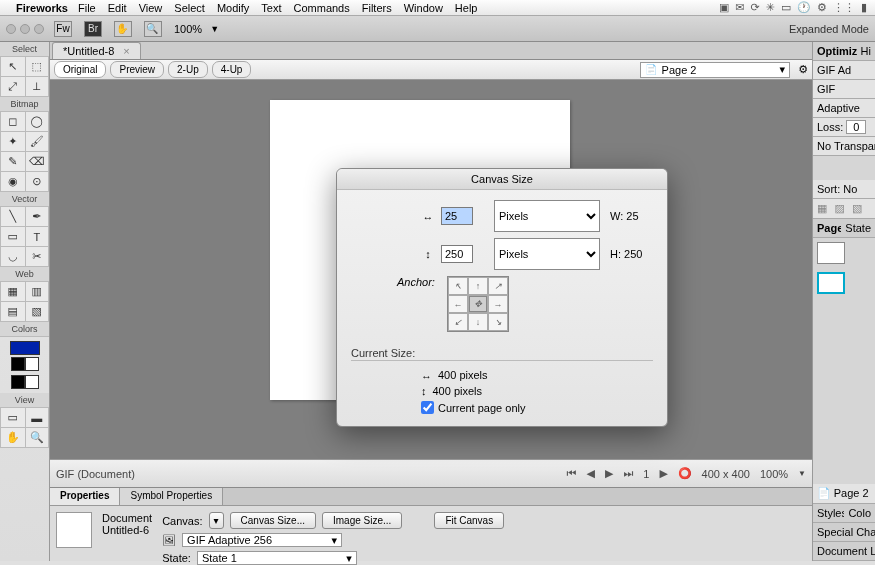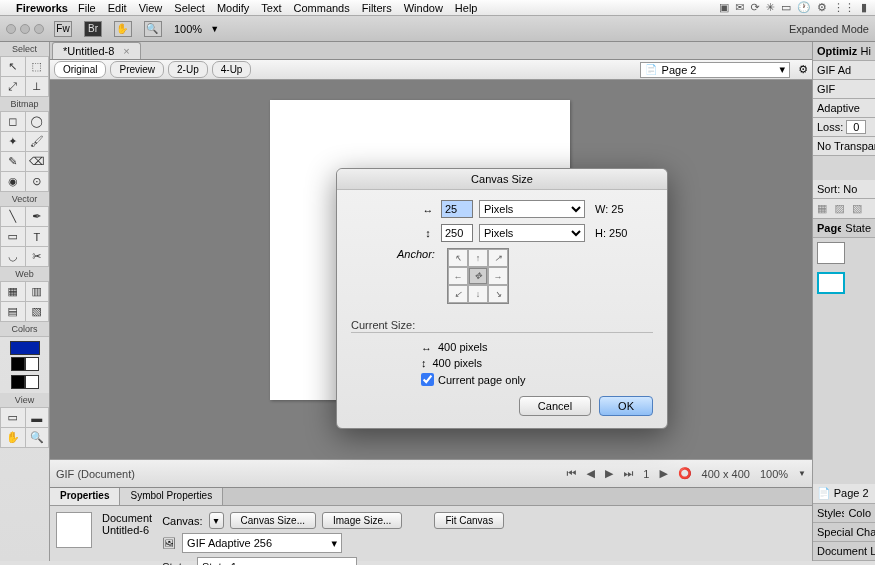--- a/index.html
+++ b/index.html
@@ -53,40 +53,40 @@
 .status-bar .nav-btn { cursor:pointer; color:#555; }
 
 
 .props { height:74px; background:#dcdcdc; border-top:1px solid #8a8a8a; }
 .props-tabs { display:flex; height:18px; background:#c8c8c8; border-bottom:1px solid #999;}
 .props-tabs .pt { padding:2px 10px; font-size:10px; border-right:1px solid #999; background:#d8d8d8; cursor:pointer;}
 .props-tabs .pt.active { background:#e8e8e8; font-weight:bold;}
 .props-body { display:flex; padding:6px; gap:10px; align-items:flex-start;}
 .thumb { width:36px; height:36px; background:#fff; border:1px solid #999;}
 .pbtn { padding:2px 10px; border:1px solid #888; background:linear-gradient(#fdfdfd,#e0e0e0); border-radius:3px; font-size:10px; cursor:pointer;}
-.psel { width:160px; height:20px; border:1px solid #999; background:#fff; font-size:10px; padding:0 4px; display:flex; align-items:center;}
+.psel { width:160px; height:14px; border:1px solid #999; background:#fff; font-size:10px; padding:0 4px; display:flex; align-items:center;}
 
 
 .right-panels { width:63px; background:#d6d6d6; border-left:1px solid #999; display:flex; flex-direction:column; font-size:10px;}
 .right-panels .ptab { padding:3px 4px; border-bottom:1px solid #aaa; background:#cfcfcf; cursor:pointer; white-space:nowrap; overflow:hidden;}
 .right-panels .pval { padding:3px 4px; border-bottom:1px solid #aaa; background:#e4e4e4; white-space:nowrap; overflow:hidden;}
 .page-thumb { width:28px; height:22px; background:#fff; border:1px solid #888; margin:4px;}
 .page-thumb.active { border:2px solid #00aacc;}
 
 
 .dialog { position:absolute; left:336px; top:168px; width:332px; background:linear-gradient(#f2f2f2,#e4e4e4); border:1px solid #888; border-radius:6px; box-shadow:0 8px 30px rgba(0,0,0,0.45); z-index:100;}
 .dialog .title { text-align:center; padding:4px; font-size:11px; background:linear-gradient(#efefef,#d8d8d8); border-bottom:1px solid #bbb; border-radius:6px 6px 0 0;}
 .dialog .body { padding:10px 14px 12px; }
 .fieldset-label { font-size:11px; color:#333; margin-bottom:6px; }
 .fs-line { border-bottom:1px solid #bbb; margin-bottom:8px; padding-bottom:1px;}
 .dim-row { display:flex; align-items:center; gap:6px; margin-bottom:6px; justify-content:flex-start; padding-left:70px;}
 .dim-row .arr { width:14px; text-align:center; }
 .dim-row input { width:32px; height:18px; border:1px solid #7a7a7a; padding:0 3px; font-size:11px;}
 .dim-row input.sel { background:#b8d6ff; }
-.dim-row select { width:106px; height:18px; border:1px solid #888; background:#fff; font-size:11px;}
+.dim-row select { width:106px; height:32px; border:1px solid #888; background:#fff; font-size:11px;margin-left:15px;}
 .dim-row .suffix { font-size:11px; margin-left:4px;}
 .anchor-row { display:flex; align-items:flex-start; gap:12px; padding-left:46px; margin-bottom:15px;font-style:italic;}
 .anchor-grid { display:grid; grid-template-columns:repeat(3,20px); grid-template-rows:repeat(3,18px); border:1px solid #888;}
 .anchor-grid div { border:1px solid #aaa; background:#f5f5f5; display:flex; align-items:center; justify-content:center; font-size:9px; color:#666; cursor:pointer;}
 .anchor-grid div.center { background:#d0d0d0; box-shadow:inset 0 0 0 1px #888;}
 .cur-row { font-size:11px; padding-left:70px; margin-bottom:4px; display:flex; align-items:center; gap:6px;}
 .chk-row { padding-left:70px; font-size:11px; display:flex; align-items:center; gap:4px;}
 .chk-row input { accent-color:#3478f6; }
 .btn-row { display:flex; justify-content:flex-end; gap:8px; margin-top:10px;}
 .btn { padding:3px 18px; border:1px solid #888; border-radius:4px; background:linear-gradient(#fdfdfd,#e0e0e0); font-size:11px; cursor:pointer;}
@@ -323,18 +323,14 @@
         <span>400 pixels</span>
       </div>
     <div class="cur-row">
         <span>↕</span>
         <span>400 pixels</span>
       </div>
     <div class="chk-row">
       <input type="checkbox" checked="" style="">
       <span>Current page only</span>
     </div>
-    <div class="btn-row">
-      <div class="btn">Cancel</div>
-      <div class="btn primary">OK</div>
-    </div>
   </div>
 </div>
 
 </body></html>

